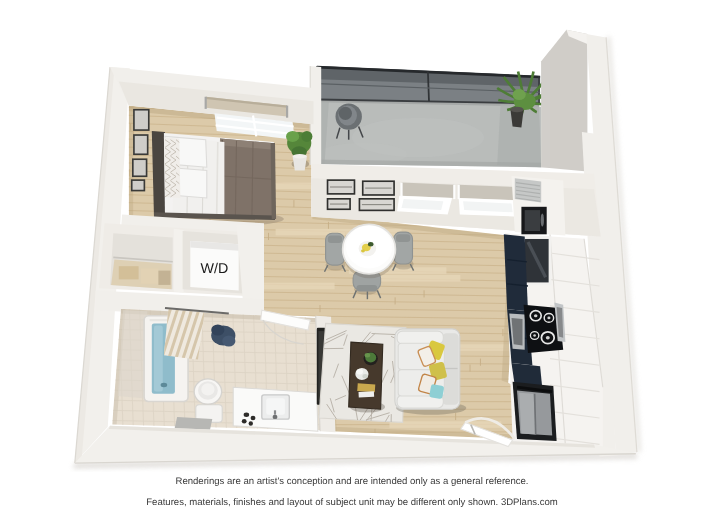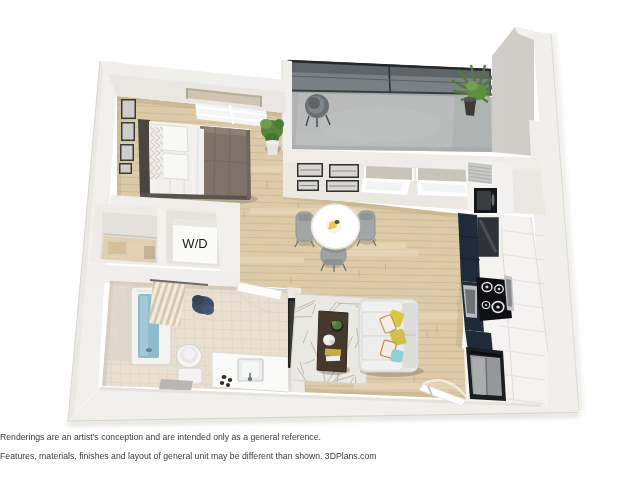--- a/index.html
+++ b/index.html
@@ -1,16 +1,16 @@
 <!DOCTYPE html>
 <html><head>
 <meta charset="utf-8">
 <style>
   html,body { margin:0; padding:0; background:#ffffff; width:640px; height:480px; overflow:hidden; }
-  .disclaimer { position:absolute; left:0; top:433px; width:640px; 
+  .disclaimer { position:absolute; left:0; top:433px; width:640px; text-align:center;
      font-family:"Liberation Sans", sans-serif; font-size:8.7px; color:#3a3a3a; line-height:1.0; }
   .disclaimer p { margin:0 0 10px 0; }
 </style>
 </head>
 <body>
 <svg width="640" height="480" viewBox="0 0 640 480">
 <rect x="0" y="0" width="640" height="480" fill="#ffffff"></rect>
 
 <g>
       <clipPath id="floorclip">
@@ -681,15 +681,15 @@
 
 <g>
       <polygon points="423.0,384.0 466.0,400.0 462.0,406.0 419.0,390.0" fill="#ffffff" stroke="#e4e2de" stroke-width="1"></polygon>
       <path d="M423,384 Q447,372 468,399" stroke="#efece6" stroke-width="2.5" fill="none"></path>
       <line x1="428.0" y1="386.0" x2="432.0" y2="395.0" stroke="#b9b7b2" stroke-width="1.5"></line>
     </g>
 </svg>
 
 <div class="disclaimer">
 <p>Renderings are an artist's conception and are intended only as a general reference.</p>
-<p>Features, materials, finishes and layout of general unit may be different than shown. 3DPlans.com</p>
+<p>Features, materials, finishes and layout of subject unit may be different only shown. 3DPlans.com</p>
 </div>
 
 
 </body></html>

